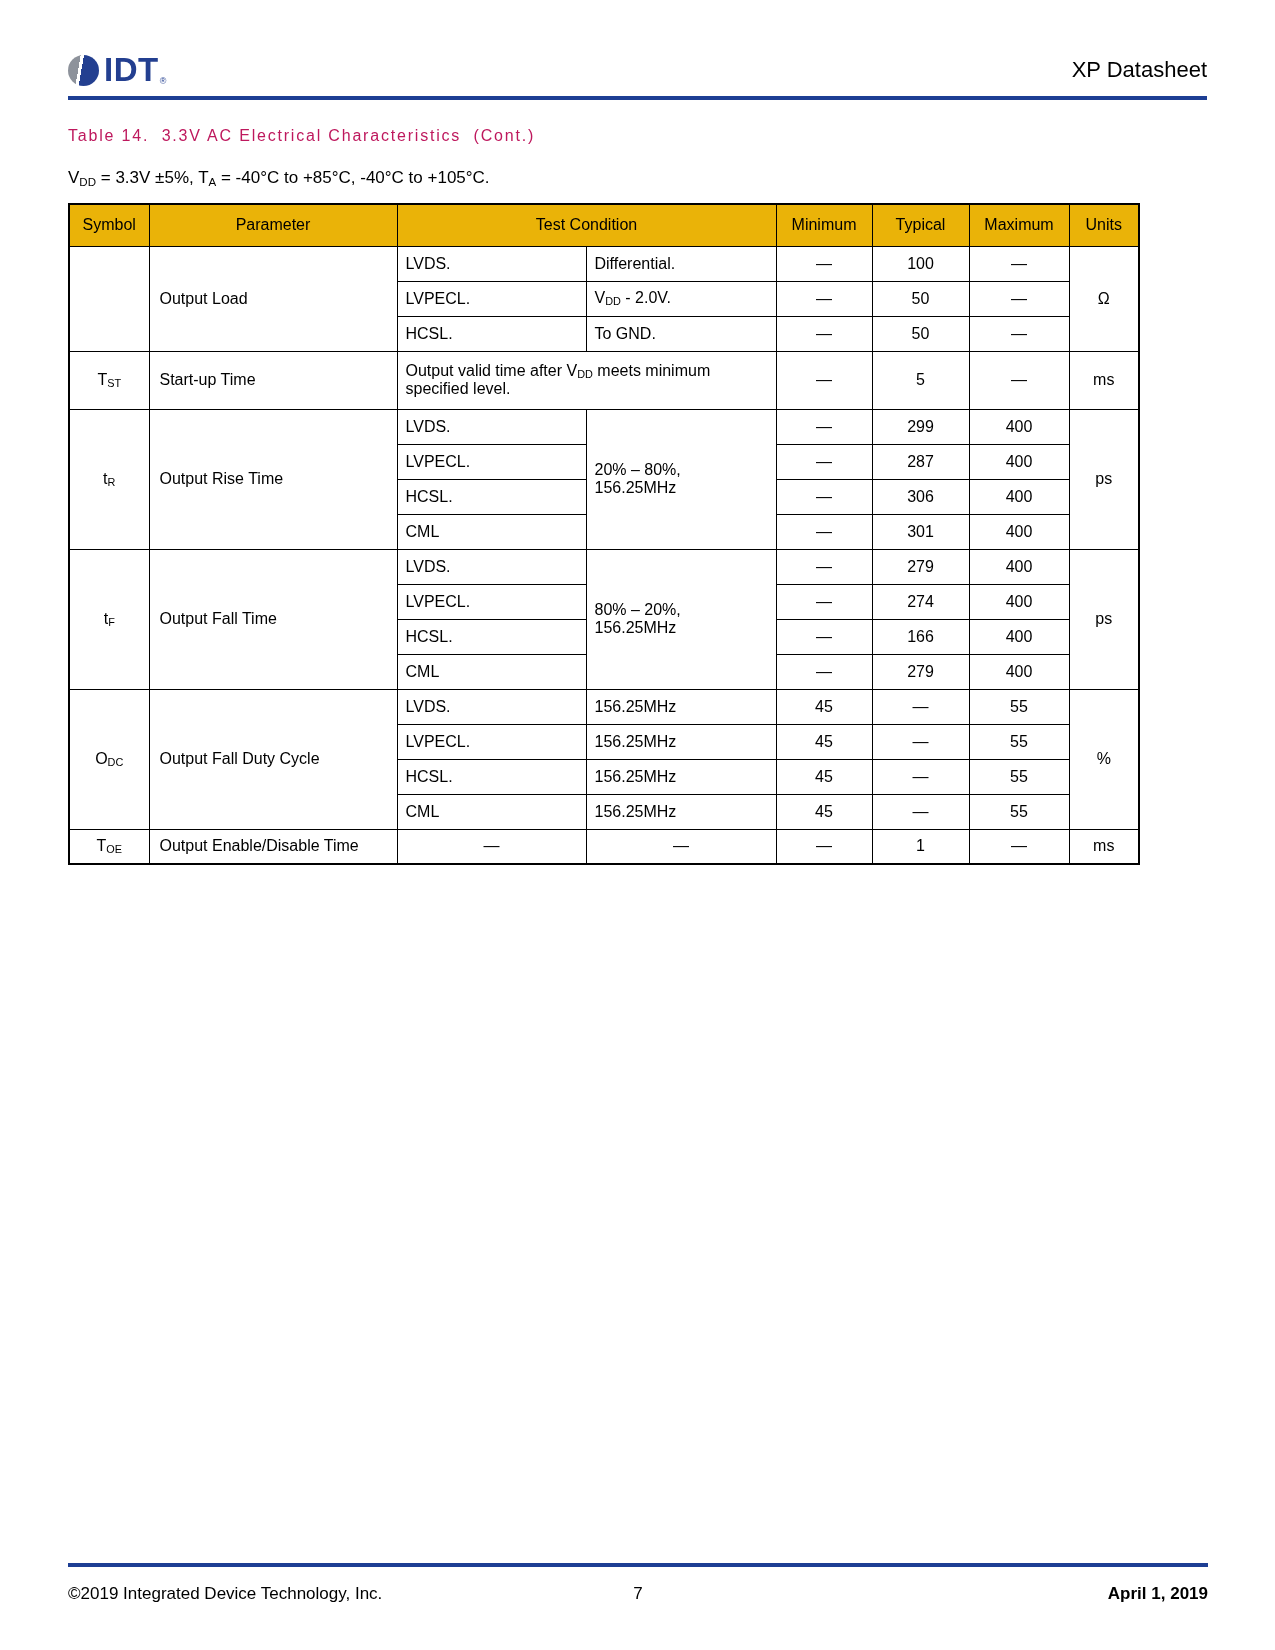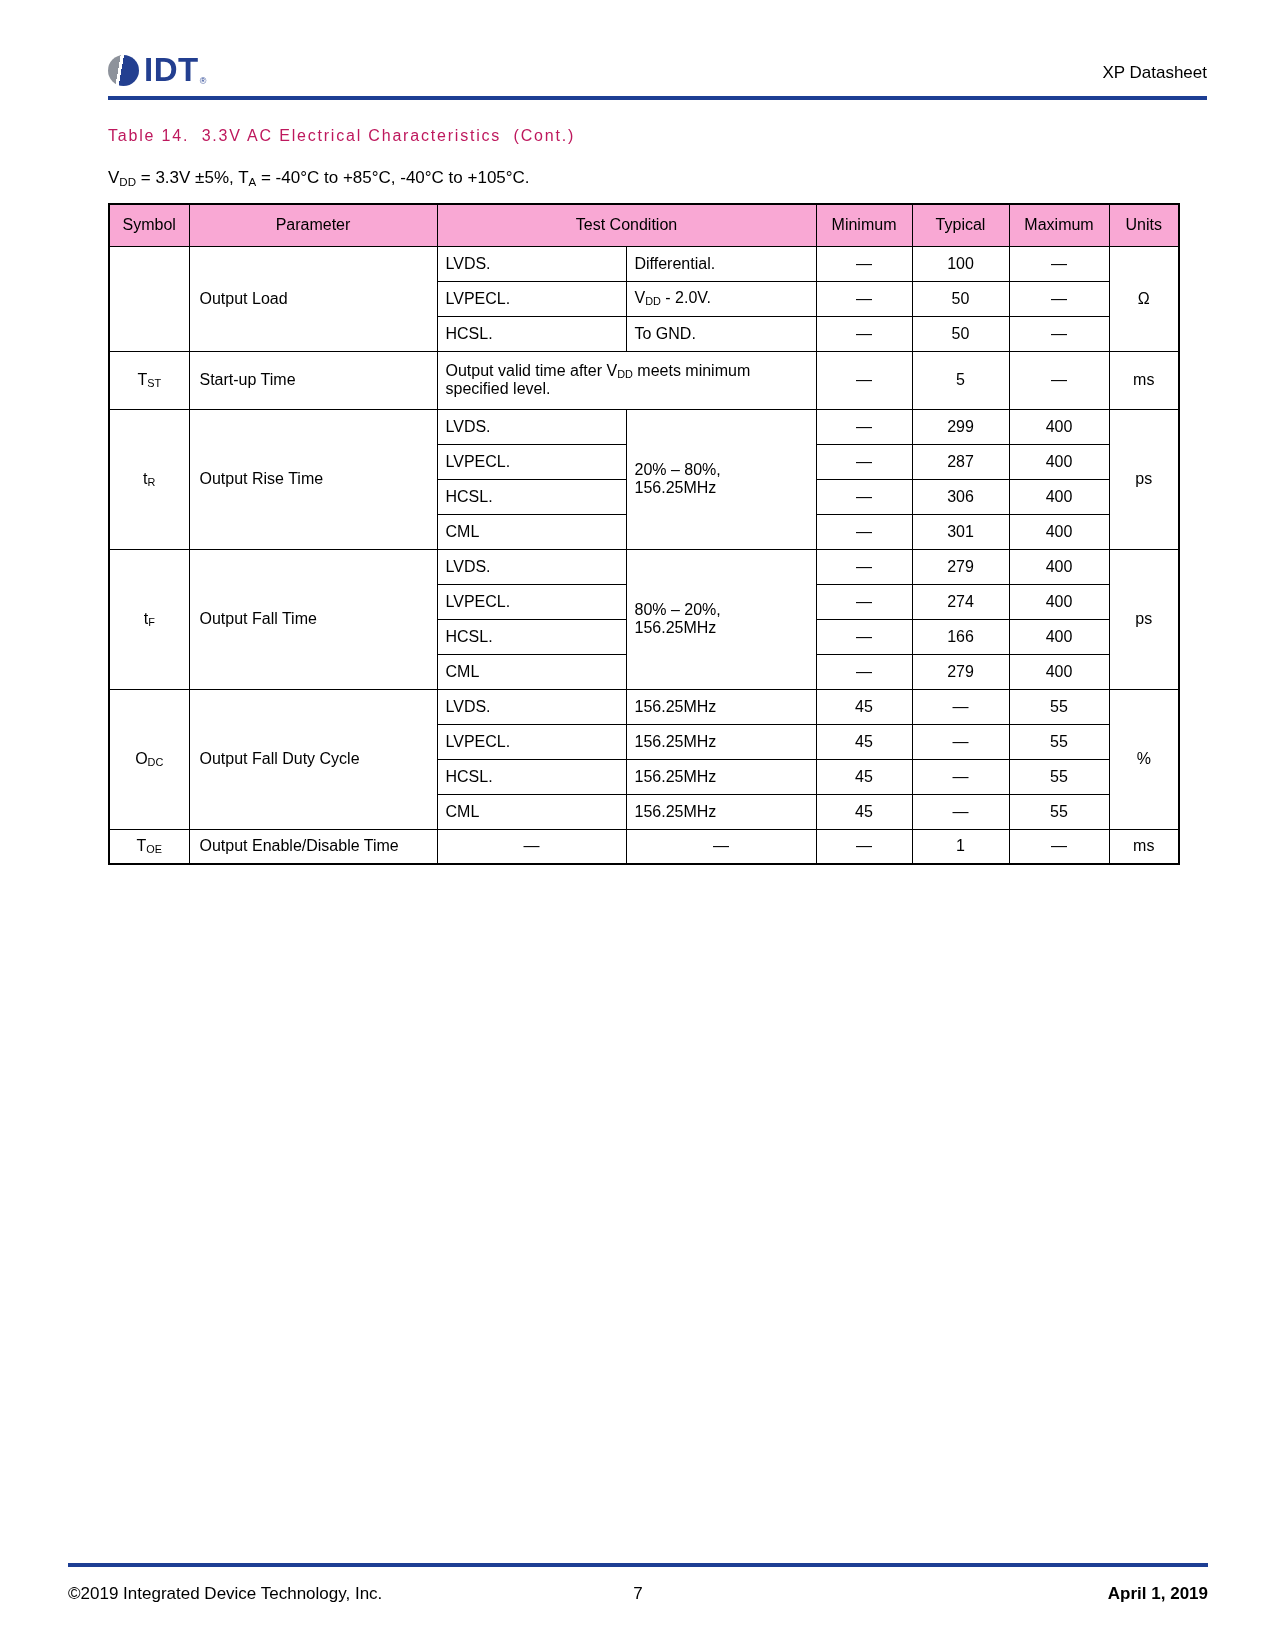--- a/index.html
+++ b/index.html
@@ -7,21 +7,21 @@
   .page {
     position: relative;
     width: 1275px;
     height: 1650px;
     margin: 0 auto;
     background: #ffffff;
     color: #000;
     font-family: "Liberation Sans", "DejaVu Sans", sans-serif;
     overflow: hidden;
   }
-  .content { padding: 40px 68px 0 108px; }
+  .content { padding: 40px 68px 0 68px; }
 
   
   .masthead {
     display: flex;
     justify-content: space-between;
     align-items: flex-end;
     height: 46px;
   }
   .logo { display: flex; align-items: center; }
   .logo-orb {
@@ -37,21 +37,21 @@
     line-height: 0.85;
     letter-spacing: 0.5px;
   }
   .logo-mark {
     font-size: 9px;
     color: #233f90;
     align-self: flex-end;
     margin-left: 1px;
     line-height: 1;
   }
-  .doc-title { font-size: 17px; padding-bottom: 3px; }
+  .doc-title { font-size: 22px; padding-bottom: 3px; }
 
   .rule { height: 4px; background: #1d3e94; margin-top: 10px; }
 
   
   .table-title {
     margin-top: 27px;
     font-size: 16px;
     font-weight: normal;
     letter-spacing: 1.8px;
     white-space: pre-wrap;
@@ -76,21 +76,21 @@
     margin-top: 15px;
     border: 2px solid #000;
   }
   .spec-table th, .spec-table td {
     border: 1px solid #000;
     font-size: 16px;
     vertical-align: middle;
     padding: 3px 8px;
   }
   .spec-table th {
-    background: #f9a8d4;
+    background: #eab308;
     font-weight: normal;
     text-align: center;
     height: 42px;
   }
   .spec-table td { text-align: left; height: 35px; }
   .spec-table td.param { padding-left: 10px; }
   td.c { text-align: center; }
   td.pre { white-space: pre-line; }
   tr.tall { height: 58px; }
 

